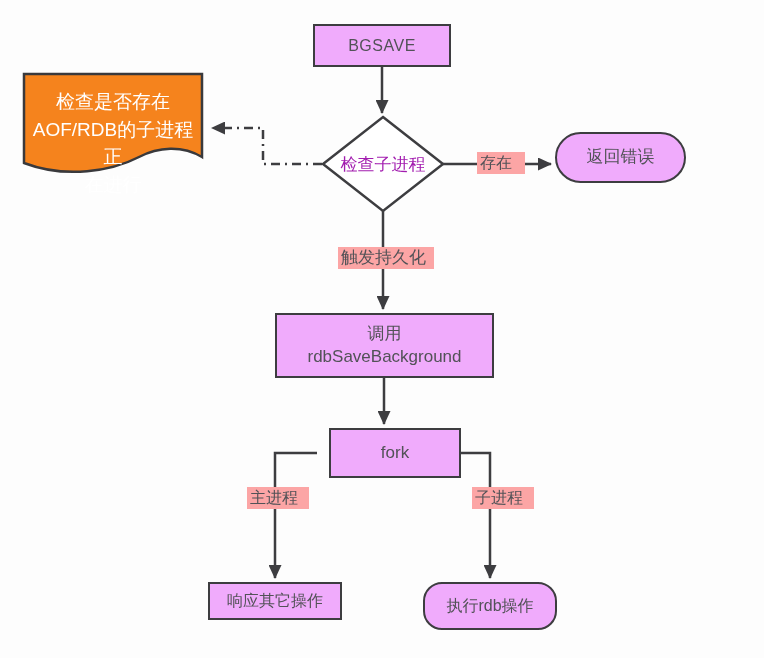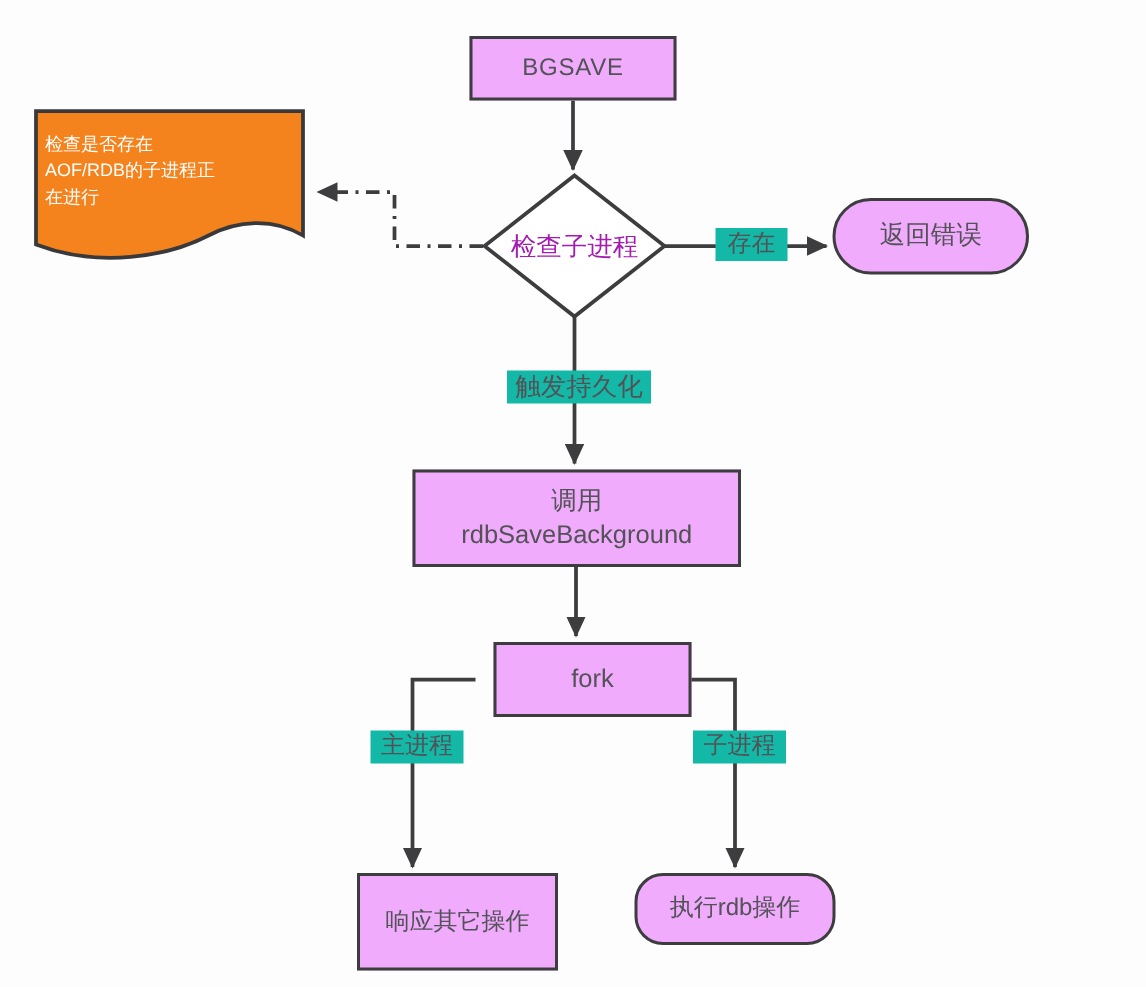--- a/index.html
+++ b/index.html
@@ -31,52 +31,53 @@
     align-items: center;
     justify-content: center;
     text-align: center;
     font-size: 17px;
     line-height: 1.35;
   }
   .node--start     { left: 313px; top: 24px;  width: 138px; height: 43px; font-size: 16px; letter-spacing: 0.5px; }
   .node--error     { left: 555px; top: 132px; width: 131px; height: 51px; border-radius: 33px; }
   .node--call      { left: 275px; top: 313px; width: 219px; height: 65px; }
   .node--fork      { left: 317px; top: 428px; width: 132px; height: 50px; margin-left: 12px; }
-  .node--main-op   { left: 208px; top: 582px; width: 134px; height: 65px; font-size: 16px; margin-left: 30px; }
+  .node--main-op   { left: 208px; top: 582px; width: 134px; height: 38px; font-size: 16px; }
   .node--child-op  { left: 423px; top: 582px; width: 134px; height: 48px; font-size: 16px; border-radius: 19px; }
 
   .diamond-label {
     position: absolute;
     left: 323px; top: 153px;
     width: 120px;
     text-align: center;
     font-size: 17px;
     color: #a21caf;
   }
   .note-text {
     position: absolute;
     left: 30px; top: 88px;
     width: 166px;
-    font-size: 12px;
+    text-align: center;
+    font-size: 19px;
     line-height: 1.45;
     color: #ffffff;
   }
   .edge-label {
     position: absolute;
-    background: #14b8a6;
+    background: #fca5a5;
     color: #525257;
     font-size: 16px;
-    text-align: center;
+    text-align: left;
     line-height: 22px;
     padding: 0 3px;
   }
   .edge-label--exists  { left: 477px; top: 152px; width: 42px; }
   .edge-label--trigger { left: 338px; top: 247px; width: 90px; font-size: 17px; }
   .edge-label--main    { left: 247px; top: 487px; width: 56px; }
-  .edge-label--child   { left: 462px; top: 487px; width: 56px; }
+  .edge-label--child   { left: 472px; top: 487px; width: 56px; }
 </style>
 </head>
 <body>
 
 <div id="canvas">
 
   <svg id="edges-layer" width="764" height="658" viewBox="0 0 764 658">
     <defs>
       <marker id="arrow" markerUnits="userSpaceOnUse" markerWidth="15" markerHeight="13" refX="13" refY="6.5" orient="auto">
         <path d="M0,0 L14,6.5 L0,13 Z" fill="#3d3d40"></path>

